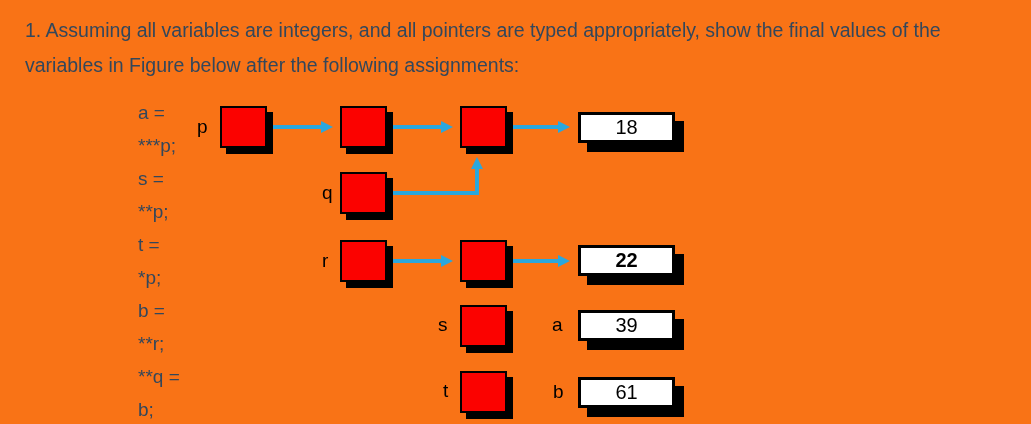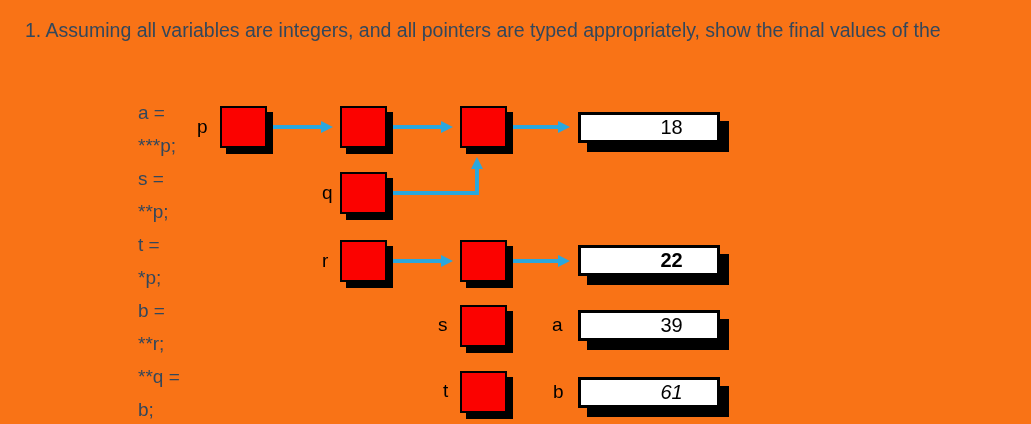--- a/index.html
+++ b/index.html
@@ -44,21 +44,20 @@
     position: absolute;
     width: 91px;
     height: 25px;
     background: #ffffff;
     border: 3px solid #000000;
     box-shadow: 9px 9px 0 0 #000000;
     text-align: center;
     font-size: 20px;
     line-height: 25px;
     color: #000000;
-    padding-left: 45px;
   }
   .dlabel {
     position: absolute;
     font-size: 19px;
     line-height: 24px;
     color: #000000;
   }
   .arrows {
     position: absolute;
     left: 0; top: 0;
@@ -72,37 +71,38 @@
   .box-p3 { left: 460px; top: 106px; }
   .box-q  { left: 340px; top: 172px; }
   .box-r1 { left: 340px; top: 240px; }
   .box-r2 { left: 460px; top: 240px; }
   .box-s  { left: 460px; top: 305px; }
   .box-t  { left: 460px; top: 371px; }
   
   .val-18 { left: 578px; top: 112px; }
   .val-22 { left: 578px; top: 245px; font-weight: bold; }
   .val-32 { left: 578px; top: 310px; }
-  .val-61 { left: 578px; top: 377px; font-style: italic; }
+  .val-61 { left: 578px; top: 377px; }
   
   .lbl-p { left: 197px; top: 115px; }
   .lbl-q { left: 322px; top: 181px; }
   .lbl-r { left: 322px; top: 249px; }
   .lbl-s { left: 438px; top: 313px; }
   .lbl-t { left: 443px; top: 379px; }
   .lbl-a { left: 552px; top: 313px; }
   .lbl-b { left: 553px; top: 380px; }
 </style>
 </head>
 <body>
 
 <div class="stage">
 
   <div class="question">
     <div>1. Assuming all variables are integers, and all pointers are typed appropriately, show the final values of the</div>
+    <div>variables in Figure below after the following assignments:</div>
   </div>
 
   <div class="code">
     <div>a =</div>
     <div>***p;</div>
     <div>s =</div>
     <div>**p;</div>
     <div>t =</div>
     <div>*p;</div>
     <div>b =</div>

